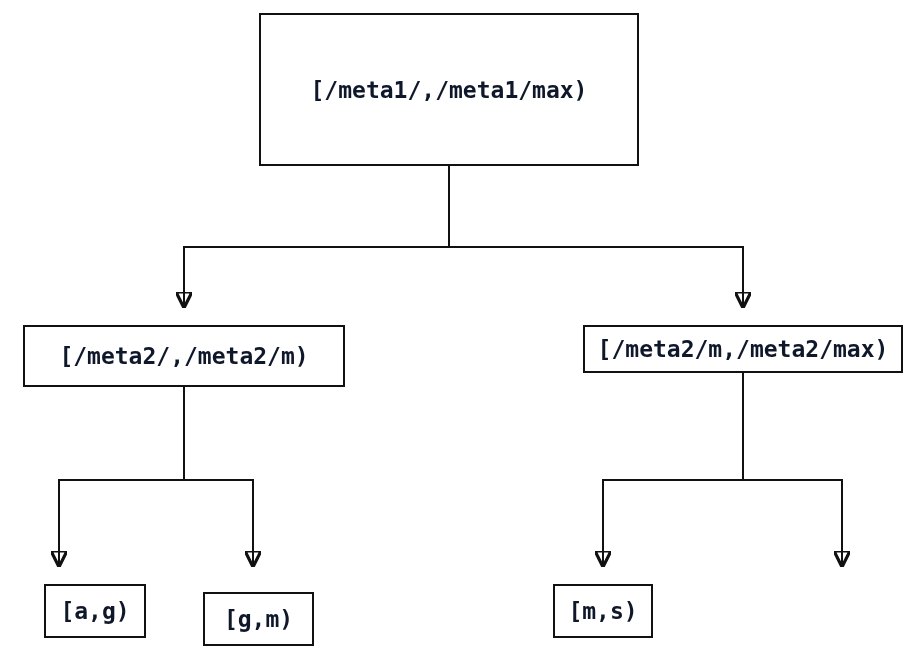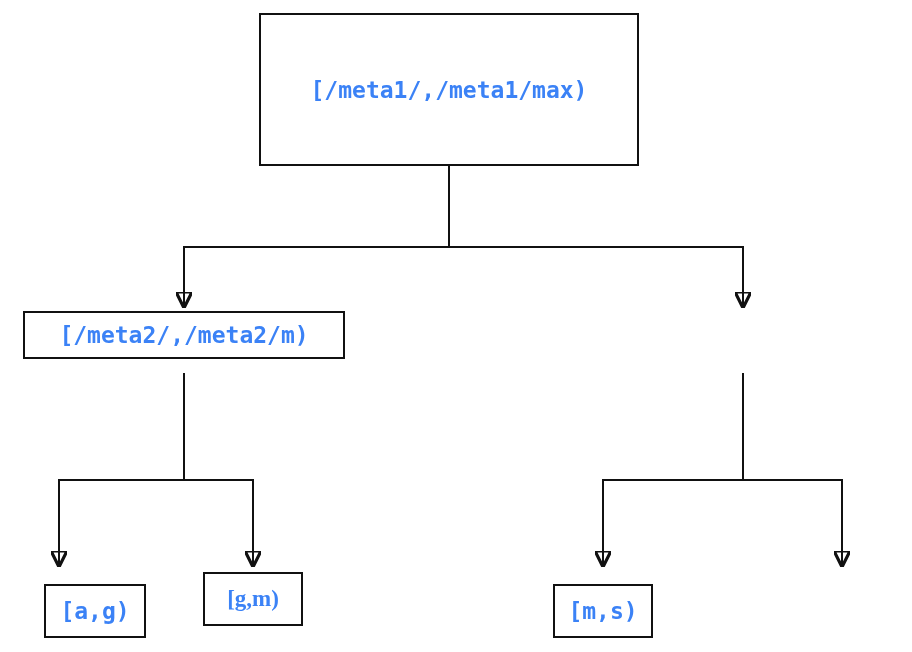--- a/index.html
+++ b/index.html
@@ -30,29 +30,29 @@
   .node {
     position: absolute;
     box-sizing: border-box;
     border: 2px solid #111111;
     background: #ffffff;
     display: flex;
     align-items: center;
     justify-content: center;
     font-size: 23px;
     font-weight: bold;
-    color: #3b82f6;
+    color: #0f172a;
     white-space: nowrap;
     letter-spacing: 0px;
   }
   .n-root  { left: 259px; top: 13px;  width: 380px; height: 153px; }
-  .n-left  { left: 23px;  top: 311px; width: 322px; height: 48px;  }
+  .n-left  { left: 23px;  top: 325px; width: 322px; height: 62px;  }
   .n-right { left: 583px; top: 325px; width: 320px; height: 48px;  }
   .n-ll    { left: 8px;   top: 584px; width: 102px; height: 54px; margin-left: 36px;  }
-  .n-lr    { left: 203px; top: 572px; width: 100px; height: 54px; font-family: Liberation Serif, serif;  }
+  .n-lr    { left: 203px; top: 592px; width: 111px; height: 54px;  }
   .n-rl    { left: 553px; top: 584px; width: 100px; height: 54px; text-align: right;  }
   .n-rr    { left: 778px; top: 584px; width: 129px; height: 54px;  }
 </style>
 </head>
 <body>
 
 <div class="canvas">
 
   <svg class="edges" viewBox="0 0 912 652" xmlns="http://www.w3.org/2000/svg" aria-hidden="true">
     <defs>
@@ -65,20 +65,21 @@
     <path d="M184,373 V480 H59 V567" marker-end="url(#arrowhead)"></path>
     <path d="M184,373 V480 H253 V567" marker-end="url(#arrowhead)"></path>
     <path d="M743,373 V480 H603 V567" marker-end="url(#arrowhead)"></path>
     <path d="M743,373 V480 H842 V567" marker-end="url(#arrowhead)"></path>
   </svg>
 
   <div class="node n-root">[/meta1/,/meta1/max)</div>
 
   <div class="node n-left">[/meta2/,/meta2/m)</div>
 
+  <div class="node n-right">[/meta2/m,/meta2/max)</div>
 
   <div class="node n-ll">[a,g)</div>
 
   <div class="node n-lr">[g,m)</div>
 
   <div class="node n-rl">[m,s)</div>
 
 
 </div>
 

